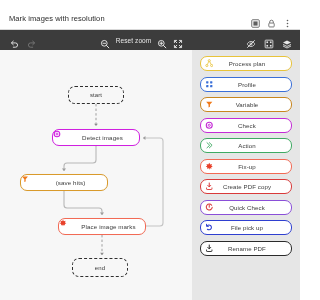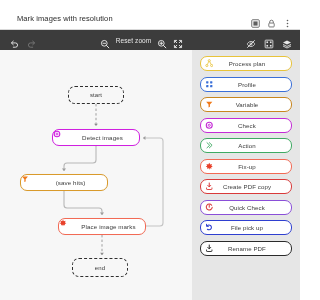--- a/index.html
+++ b/index.html
@@ -8,21 +8,21 @@
     font-family:"Liberation Sans", sans-serif;
     background:#ffffff;
     -webkit-font-smoothing:antialiased;
   }
   #app{position:relative;width:300px;height:300px;background:#fff;}
 
   
   .titlebar{
     position:absolute;left:0;top:8px;width:300px;height:22px;
     background:#ffffff;display:flex;align-items:center;
-    border-bottom:1px solid #d9d9d9;box-sizing:border-box;padding-left:8px;
+    border-bottom:1px solid #d9d9d9;box-sizing:border-box;
   }
   .title-text{
     font-size:7.5px;color:#2b2b2b;padding-left:9px;letter-spacing:.1px;
     white-space:nowrap;flex:1;
   }
   .title-icons{display:flex;align-items:center;gap:7px;padding-right:8px;}
   .ticon{width:9px;height:9px;display:block;opacity:.78;}
 
   
   .toolbar{

